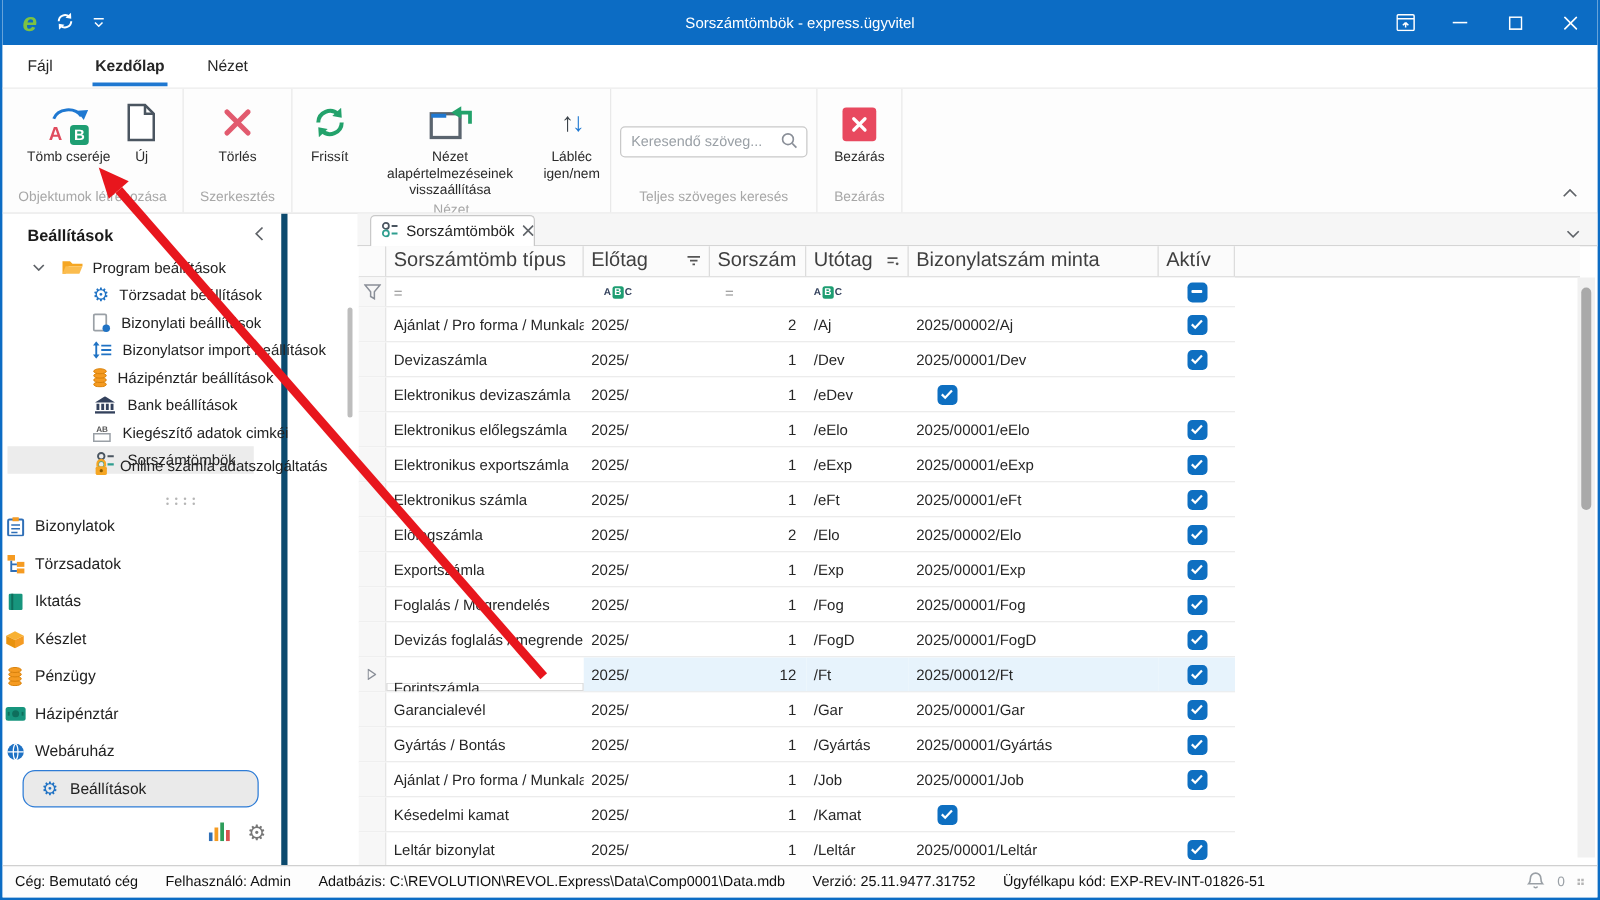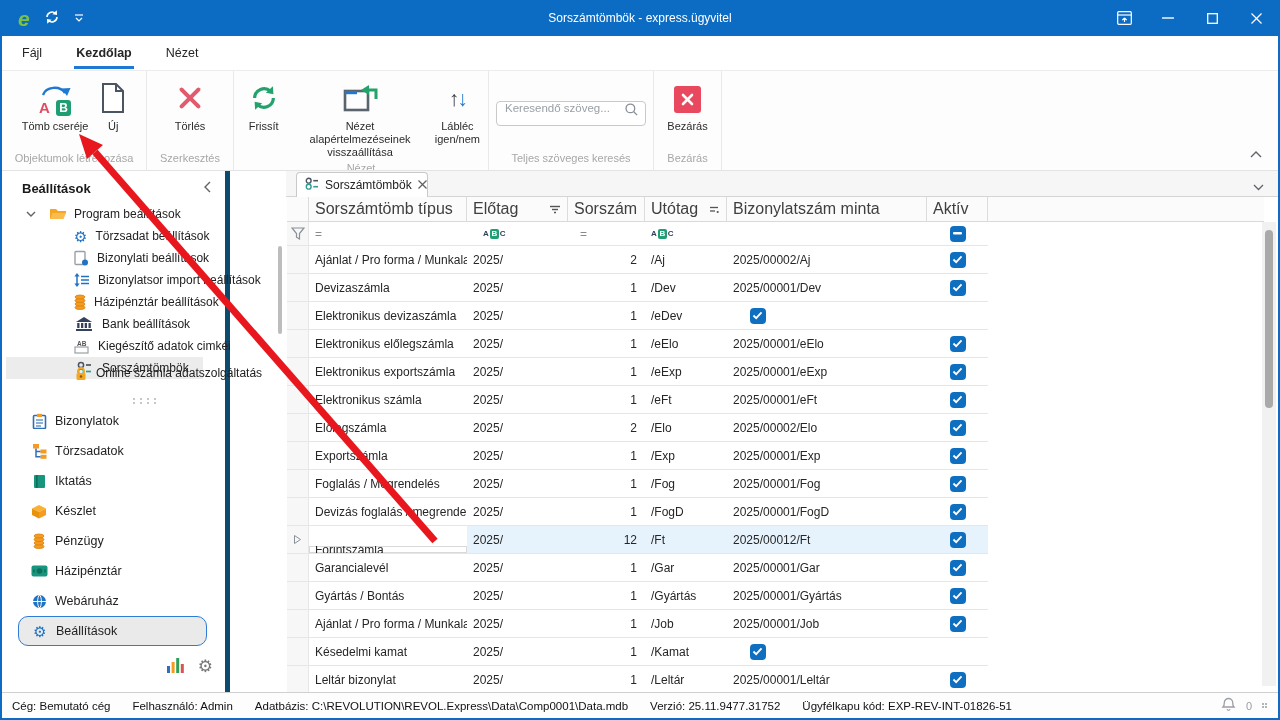--- a/index.html
+++ b/index.html
@@ -30,41 +30,41 @@
   .rbtn .ric { height:36px; display:flex; align-items:center; justify-content:center; }
   .rbtn .rlabel { font-size:11px; color:#2b2b2b; text-align:center; line-height:1.2; margin-top:3px; }
   .g1 { width:145px; } .g2 { width:87px; } .g3 { width:255px; } .g4 { width:165px; } .g5 { width:68px; }
   .ic-ab { position:relative; width:36px; height:34px; }
   .ic-ab .arc { position:absolute; left:1px; top:0; }
   .ic-ab .a { position:absolute; left:2px; bottom:0; color:#E04C5E; font-weight:bold; font-size:15px; }
   .ic-ab .b { position:absolute; right:2px; bottom:0; width:15px; height:16px; background:#1E9E72; color:#fff; font-weight:bold; font-size:12px; border-radius:3px; display:flex; align-items:center; justify-content:center; }
   .ic-updown { font-size:21px; font-weight:bold; letter-spacing:-2px; }
   .ic-updown .up { color:#3a4148; } .ic-updown .down { color:#1F78D1; }
   .red-tile { width:27px; height:27px; background:#E8495F; border-radius:3px; display:flex; align-items:center; justify-content:center; }
-  .searchbox { margin-top:24px; width:150px; height:25px; border:1px solid #c9c9c9; border-radius:4px; background:#fff; display:flex; align-items:flex-start; padding:0 6px 0 8px; }
+  .searchbox { margin-top:24px; width:150px; height:25px; border:1px solid #c9c9c9; border-radius:4px; background:#fff; display:flex; align-items:center; padding:0 6px 0 8px; }
   .searchbox input { border:none; outline:none; flex:1; font-size:11.5px; color:#444; font-family:inherit; background:transparent; min-width:0; }
   .searchbox input::placeholder { color:#9aa0a6; }
   .ribbon-collapse { position:absolute; right:16px; top:147px; }
 
   
   .sidebar { position:absolute; left:0; top:171px; width:228px; height:521px; background:#fff; border-right:5px solid #0c4a6e; }
   .sb-header { position:absolute; left:0; top:4px; right:0; height:26px; display:flex; align-items:center; padding:0 14px 0 20px; }
   .sb-header .t { font-size:13px; font-weight:bold; color:#1a1a1a; flex:1; }
   .titem { position:absolute; left:4px; right:22px; height:22px; display:flex; align-items:center; }
   .titem .ti-exp { width:14px; margin-left:20px; display:flex; align-items:center; }
   .titem .ti-icon { width:20px; display:flex; align-items:center; justify-content:center; margin-right:6px; }
   .titem.root .ti-icon { margin-left:8px; }
   .titem.child { padding-left:68px; }
   .titem.child .ti-icon { margin-right:8px; }
   .titem .ti-label { font-size:12px; color:#222; white-space:nowrap; }
   .titem.sel { background:#ececec; }
   .tree-scroll { position:absolute; left:276px; top:75px; width:4px; height:88px; background:#bdbdbd; border-radius:2px; }
   .grip { position:absolute; left:128px; top:226px; width:28px; height:8px; display:grid; grid-template-columns:repeat(4,1fr); grid-template-rows:repeat(2,1fr); }
   .grip i { width:2px; height:2px; background:#b5b5b5; border-radius:50%; margin:auto; }
-  .nitem { position:absolute; left:0; right:0; height:30px; display:flex; align-items:center; padding-left:27px; }
+  .nitem { position:absolute; left:0; right:0; height:30px; display:flex; align-items:center; }
   .nitem .ni-icon { width:20px; display:flex; align-items:center; justify-content:center; margin-right:6px; }
   .nitem .ni-label { font-size:12.5px; color:#222; }
   .nitem.sel { left:16px; right:18px; padding-left:11px; border:1px solid #2E7CD6; border-radius:10px; background:#eaeaea; }
   .sb-bottom { position:absolute; right:12px; top:486px; display:flex; align-items:center; gap:14px; }
   .gear-glyph { color:#1F72C4; font-size:15px; line-height:1; }
   .gear-outline { color:#777; font-size:17px; line-height:1; }
 
   
   .main { position:absolute; left:284px; top:171px; right:0; height:521px; background:#fff; }
   .tabstrip { position:absolute; left:0; top:0; right:0; height:26px; background:#f6f6f6; border-bottom:1px solid #d5d5d5; }

